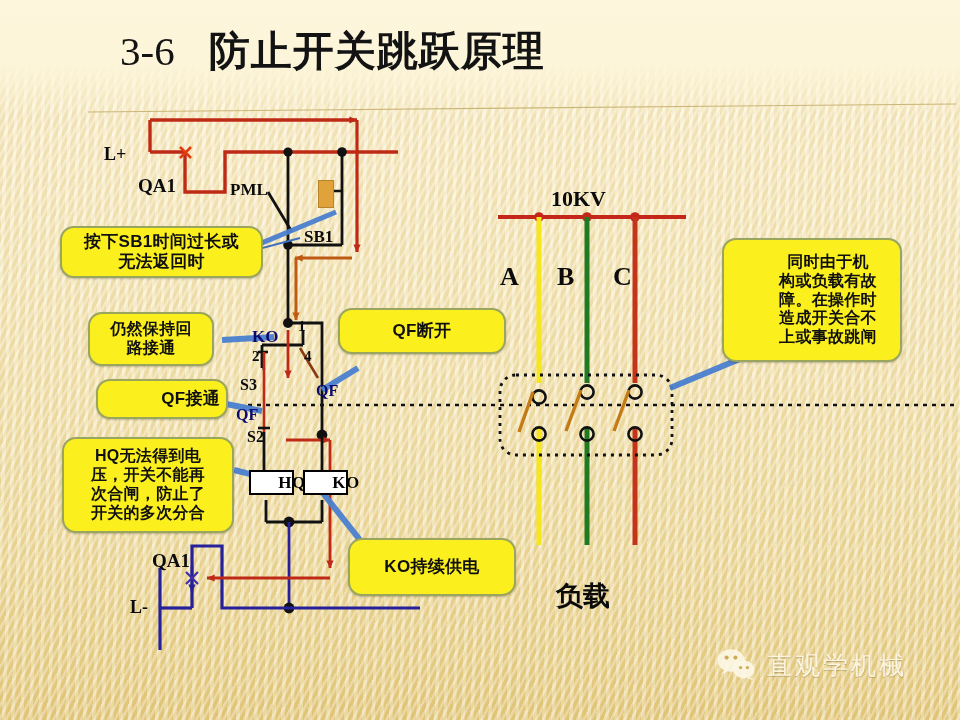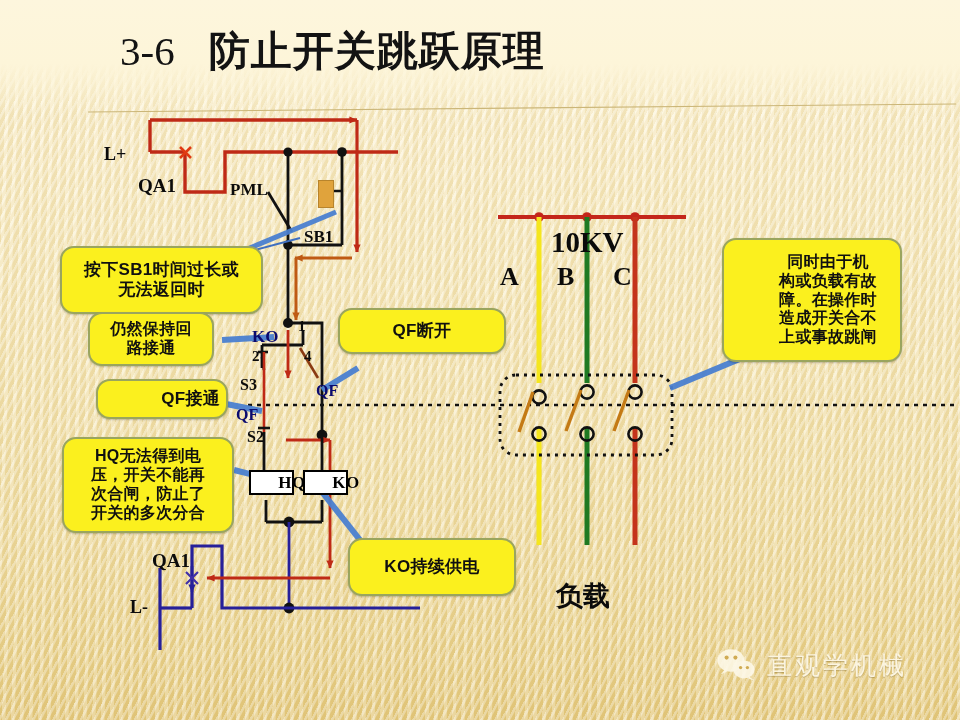--- a/index.html
+++ b/index.html
@@ -263,21 +263,21 @@
     <path d="M742,358 L670,388" stroke="#4a7fd0" stroke-width="6" fill="none" opacity=".95"></path>
   </g>
 </svg>
 
 <div id="html-layer">
 
   <div class="title">
     <span class="num">3-6</span><span class="gap"></span><span>防止开关跳跃原理</span>
   </div>
 
-  <div class="callout lg" style="left:60px;top:226px;width:203px;height:68px;margin-top:20px;">
+  <div class="callout lg" style="left:60px;top:226px;width:203px;height:52px;">
     <div class="inner">
       <div>按下SB1时间过长或</div>
       <div>无法返回时</div>
     </div>
   </div>
 
   <div class="callout md" style="left:88px;top:312px;width:126px;height:54px;">
     <div class="inner">
       <div>仍然保持回</div>
       <div>路接通</div>
@@ -331,21 +331,21 @@
   <div class="lbl" style="left:240px;top:428px;font-size:16px;margin-left:7px;">S2</div>
   <div class="lbl" style="left:236px;top:406px;font-size:16px;color:#0a0a6e;">QF</div>
   <div class="lbl" style="left:316px;top:382px;font-size:16px;color:#0a0a6e;">QF</div>
 
   <div class="coilbox" style="left:249px;top:470px;width:36px;height:25px;">HQ</div>
   <div class="coilbox" style="left:303px;top:470px;width:38px;height:25px;">KO</div>
 
   <div class="lbl" style="left:152px;top:550px;font-size:19px;">QA1</div>
   <div class="lbl" style="left:130px;top:597px;font-size:18px;">L-</div>
 
-  <div class="lbl" style="left:551px;top:186px;font-size:29px;margin-top:40px;">10KV</div>
+  <div class="lbl" style="left:551px;top:186px;font-size:22px;">10KV</div>
   <div class="lbl" style="left:500px;top:262px;font-size:26px;">A</div>
   <div class="lbl" style="left:557px;top:262px;font-size:26px;">B</div>
   <div class="lbl" style="left:613px;top:262px;font-size:26px;">C</div>
   <div class="lbl cn" style="left:556px;top:578px;font-size:27px;font-weight:700;text-align:right;">负载</div>
 
   <div class="wm">
     <svg width="40" height="34" viewBox="0 0 40 34">
       <ellipse cx="15" cy="12.5" rx="13.4" ry="11.3" fill="#fdf8e8" opacity=".92"></ellipse>
       <path d="M9,21.5 L4.5,26.5 L11,23.5 z" fill="#fdf8e8" opacity=".92"></path>
       <circle cx="10.6" cy="9.6" r="2.05" fill="#cfa94f"></circle>

